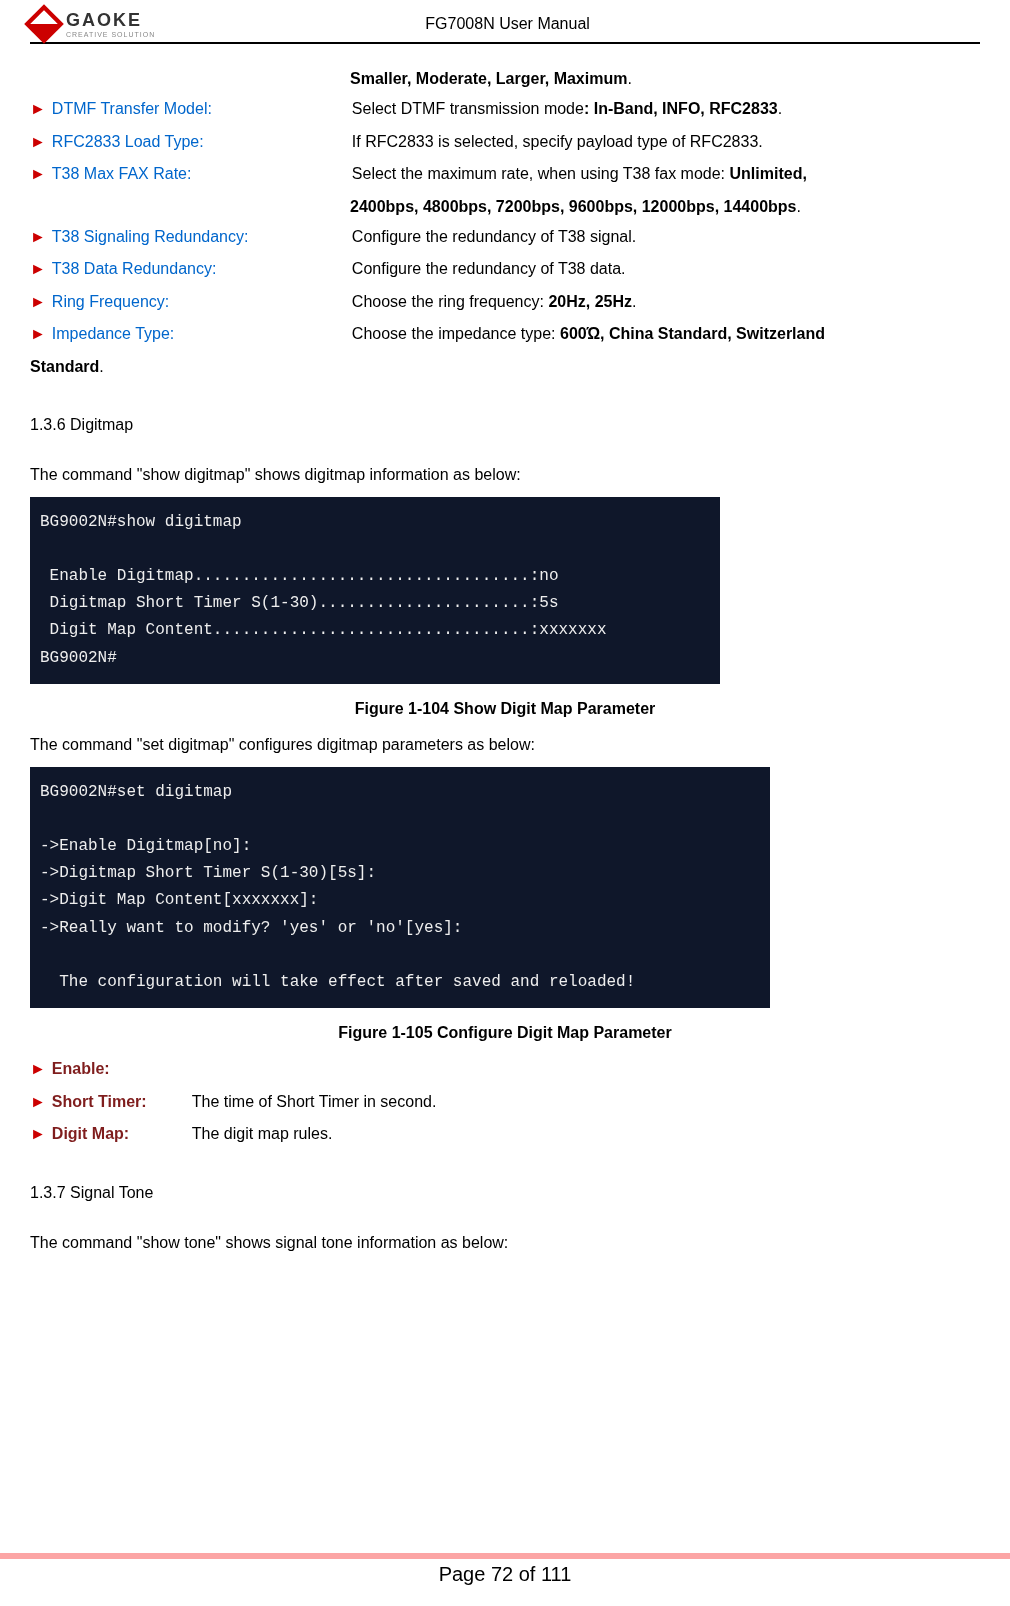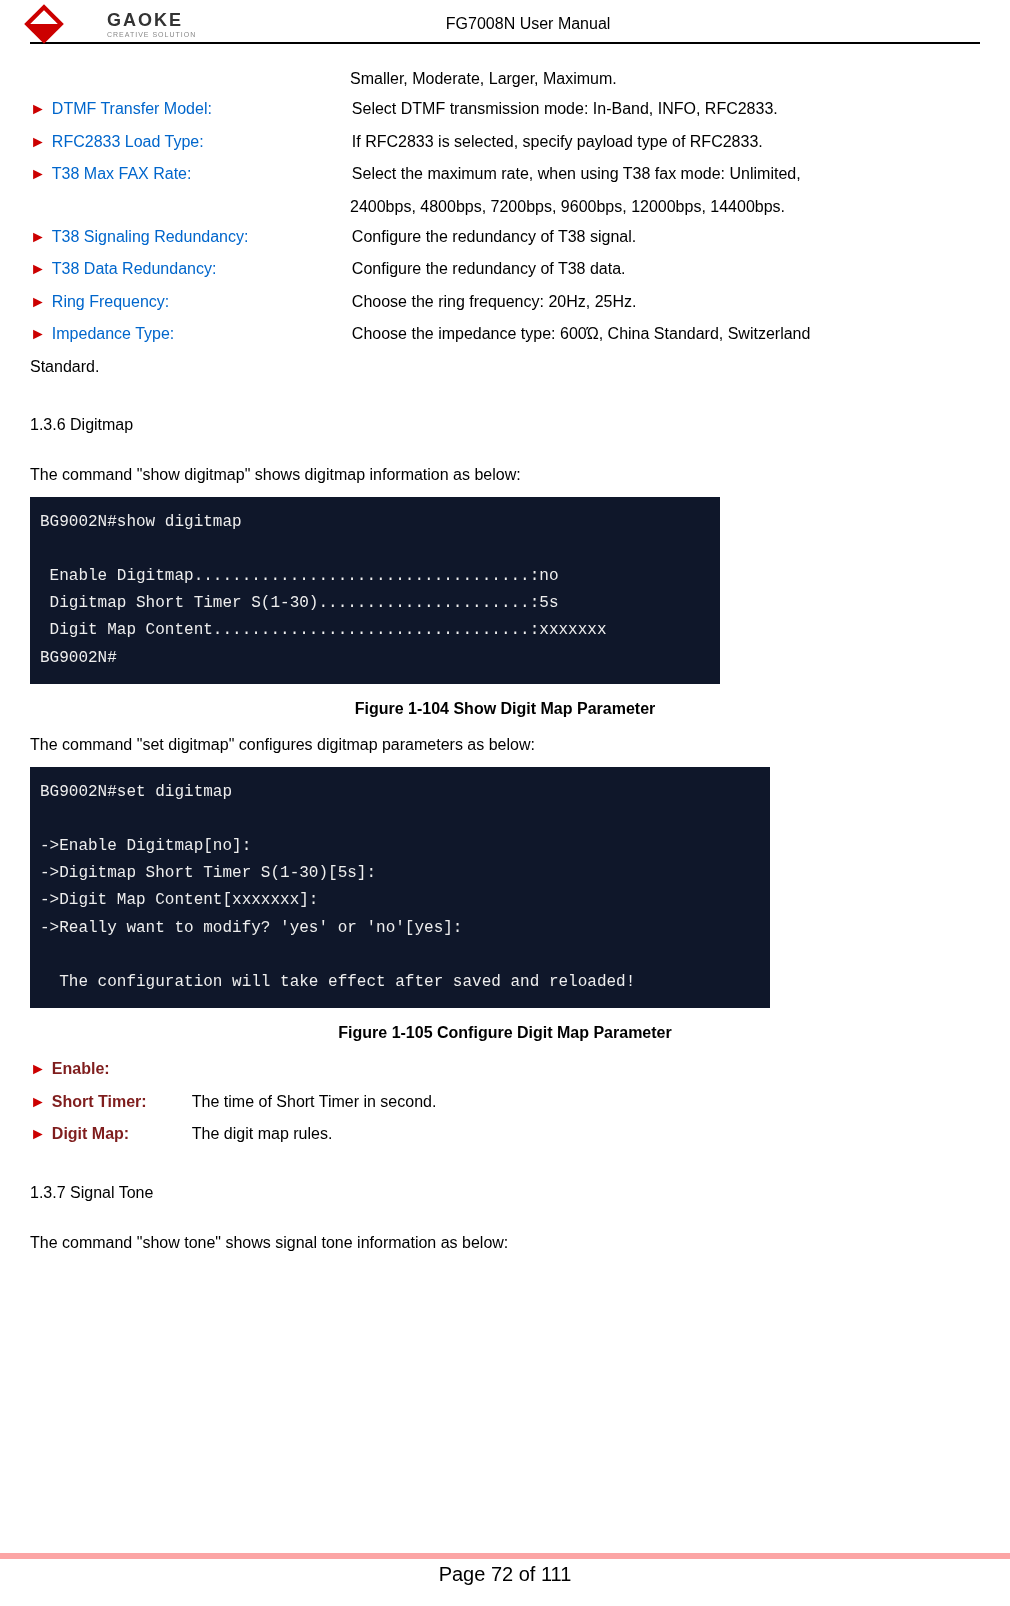--- a/index.html
+++ b/index.html
@@ -20,21 +20,20 @@
     .header {
       display: flex;
       align-items: center;
       border-bottom: 2px solid #000;
       padding-bottom: 4px;
       margin-bottom: 20px;
     }
     .logo-container {
       display: flex;
       align-items: flex-start;
-      gap: 41px;
     }
     .logo-shape {
       width: 28px;
       height: 28px;
       background: #c00;
       transform: rotate(45deg);
       margin-right: 8px;
       position: relative;
     }
     .logo-shape::after {
@@ -86,21 +85,21 @@
     .param-label-sm {
       color: #7f1d1d;
       font-weight: bold;
       min-width: 140px;
       display: inline-block;
     }
     .param-desc {
       flex: 1;
     }
     .bold {
-      font-weight: normal;
+      font-weight: bold;
     }
     .indent {
       padding-left: 320px;
     }
     .section-heading {
       font-weight: normal;
       margin-top: 28px;
       margin-bottom: 20px;
     }
     .body-text {

